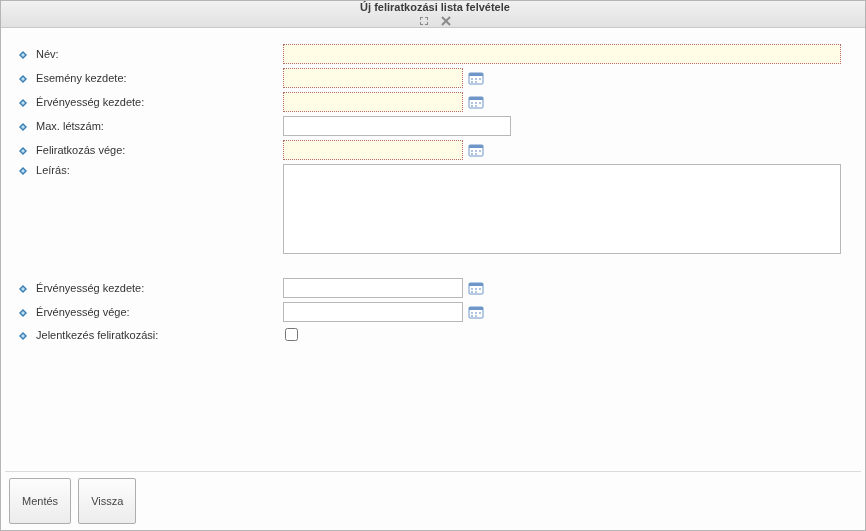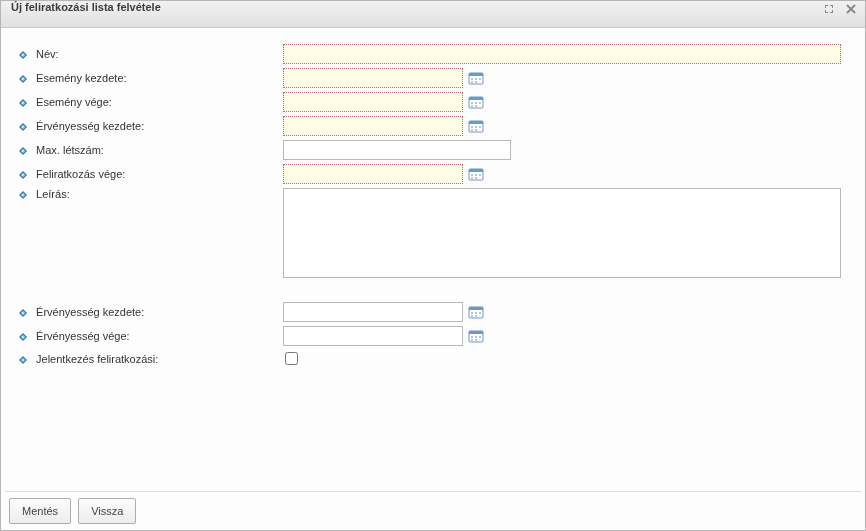--- a/index.html
+++ b/index.html
@@ -19,24 +19,25 @@
     display: flex;
     flex-direction: column;
     border: 1px solid #b5b5b5;
     background: #fdfdfd;
   }
   .title-bar {
     height: 26px;
     background: linear-gradient(#f1f1f1, #e1e1e1);
     border-bottom: 1px solid #c9c9c9;
     display: flex;
-    align-items: flex-start;
+    align-items: center;
     padding: 0 6px 0 10px;
     font-weight: bold;
     color: #3b3b3b;
+    flex-direction: column;
   }
   .title-bar .spacer { flex: 1; }
   .title-icons { display: flex; gap: 6px; align-items: center; }
   .title-icon {
     width: 16px; height: 16px;
     display: flex; align-items: center; justify-content: center;
     color: #8a8a8a;
     cursor: pointer;
   }
   .title-icon svg { width: 12px; height: 12px; display:block; }
@@ -99,21 +100,21 @@
   .spacer-row td { height: 14px; }
 
   .button-bar {
     border-top: 1px solid #dcdcdc;
     margin: 0 4px;
     padding: 6px 4px;
   }
   .btn {
     display: inline-block;
     min-width: 55px;
-    padding: 6px 12px;
+    padding: 16px 12px;
     border: 1px solid #adadad;
     background: linear-gradient(#fdfdfd, #ececec);
     color: #444;
     font: inherit;
     cursor: pointer;
     border-radius: 2px;
     margin-right: 4px;
   }
 </style>
 </head>
@@ -174,45 +175,20 @@
                     <rect x="7" y="8" width="2" height="2" fill="#b0c4e0"></rect>
                     <rect x="11" y="8" width="2" height="2" fill="#b0c4e0"></rect>
                     <rect x="3" y="11" width="2" height="2" fill="#b0c4e0"></rect>
                     <rect x="7" y="11" width="2" height="2" fill="#b0c4e0"></rect>
                   </svg>
                 </span>
         </div>
             </td>
       </tr>
 
-      <tr>
-        <td class="label-cell">
-          <span class="bullet"><svg viewBox="0 0 8 8">
-                  <path fill="#3a7fb5" d="M4 0L8 4 4 8 0 4z"></path>
-                  <path fill="#bcdff5" d="M4 2L6 4 4 6 2 4z"></path>
-                </svg></span>
-          <span>Esemény vége:</span>
-        </td>
-        <td class="field-cell">
-              <div class="date-wrap">
-          <input type="text" class="text-input date-input req-input" value="" style="">
-          <span class="cal-icon">
-                  <svg width="16" height="16" viewBox="0 0 16 16">
-                    <rect x="1" y="3" width="14" height="11" rx="1" fill="#fff" stroke="#6f96c8"></rect>
-                    <rect x="1" y="3" width="14" height="3" fill="#6f96c8"></rect>
-                    <rect x="3" y="8" width="2" height="2" fill="#b0c4e0"></rect>
-                    <rect x="7" y="8" width="2" height="2" fill="#b0c4e0"></rect>
-                    <rect x="11" y="8" width="2" height="2" fill="#b0c4e0"></rect>
-                    <rect x="3" y="11" width="2" height="2" fill="#b0c4e0"></rect>
-                    <rect x="7" y="11" width="2" height="2" fill="#b0c4e0"></rect>
-                  </svg>
-                </span>
-        </div>
-            </td>
-      </tr>
 
       <tr>
         <td class="label-cell">
           <span class="bullet"><svg viewBox="0 0 8 8">
                   <path fill="#3a7fb5" d="M4 0L8 4 4 8 0 4z"></path>
                   <path fill="#bcdff5" d="M4 2L6 4 4 6 2 4z"></path>
                 </svg></span>
           <span>Érvényesség kezdete:</span>
         </td>
         <td class="field-cell">

